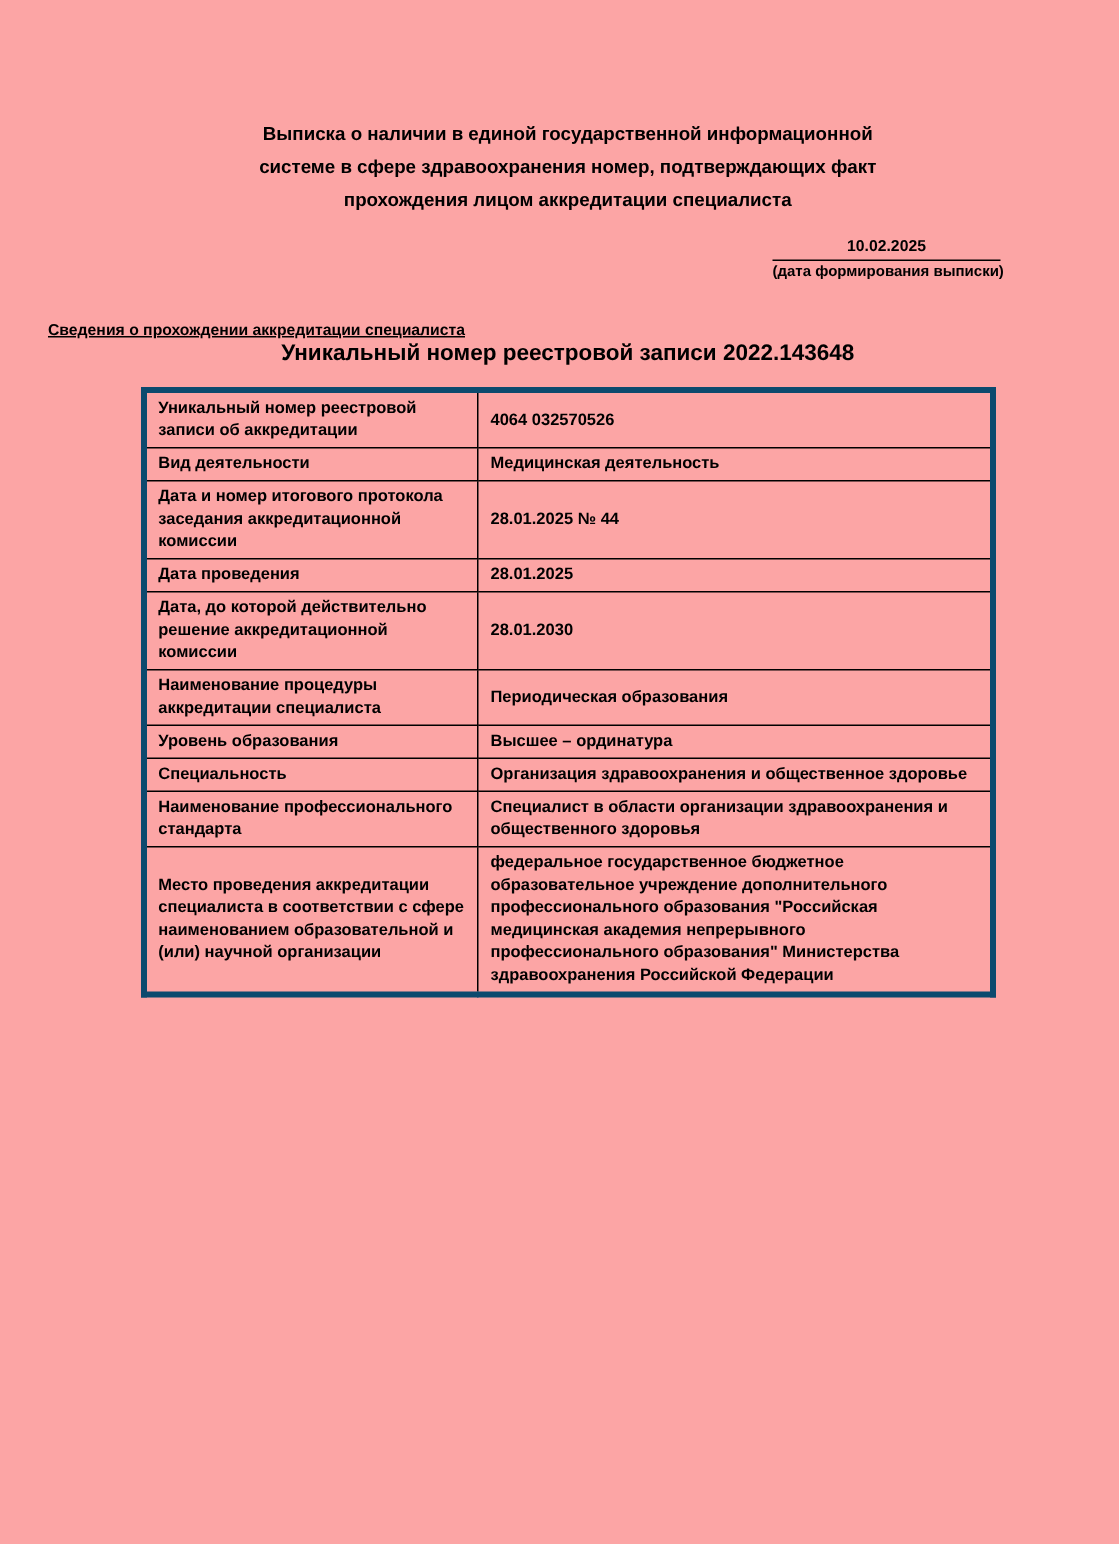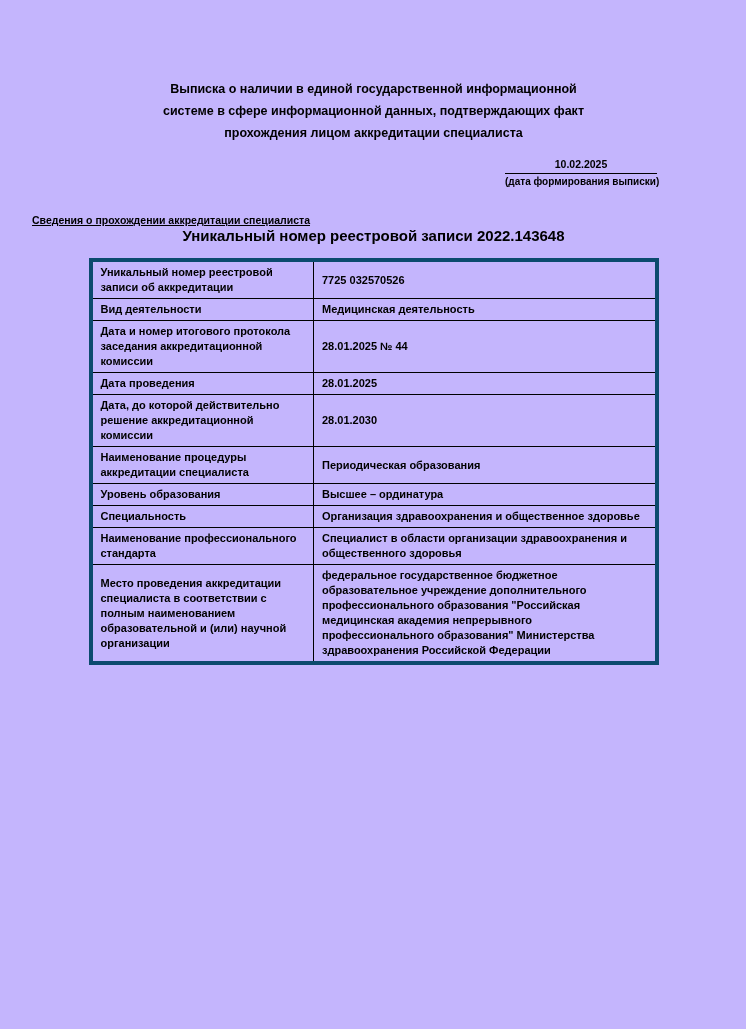--- a/index.html
+++ b/index.html
@@ -8,22 +8,22 @@
     background: #ffffff;
   }
   body {
     min-height: 1029px;
     font-family: "Liberation Sans", "DejaVu Sans", sans-serif;
     color: #000000;
   }
   .page {
     width: 746px;
     min-height: 1029px;
-    background: #c4b5fd;
-    padding: 78px 31px 40px 32px;
+    background: #fca5a5;
+    padding: 78px 21px 40px 32px;
     font-weight: 700;
   }
   .doc-title {
     text-align: center;
     font-size: 12.5px;
     line-height: 22px;
     font-weight: 700;
   }
   .doc-title .tline { display: block; }
   .date-block {
@@ -82,39 +82,39 @@
   .cell-label { width: 223px; }
   .cell-value { width: 343px; }
 </style>
 </head>
 <body>
 
 <div class="page">
 
   <h1 class="doc-title">
     <span class="tline">Выписка о наличии в единой государственной информационной</span>
-    <span class="tline">системе в сфере информационной данных, подтверждающих факт</span>
+    <span class="tline">системе в сфере здравоохранения номер, подтверждающих факт</span>
     <span class="tline">прохождения лицом аккредитации специалиста</span>
   </h1>
 
   <div class="date-block">
     <div class="date-value">10.02.2025</div>
     <div class="date-caption">(дата формирования выписки)</div>
   </div>
 
 
   <div class="section-heading">Сведения о прохождении аккредитации специалиста</div>
 
   <div class="registry-heading">Уникальный номер реестровой записи 2022.143648</div>
 
   <table class="acc-table">
     <tbody>
   <tr class="acc-row">
     <td class="cell-label">Уникальный номер реестровой записи об аккредитации</td>
-    <td class="cell-value">7725 032570526</td>
+    <td class="cell-value">4064 032570526</td>
   </tr>
 
   <tr class="acc-row">
     <td class="cell-label">Вид деятельности</td>
     <td class="cell-value">Медицинская деятельность</td>
   </tr>
 
   <tr class="acc-row">
     <td class="cell-label">Дата и номер итогового протокола заседания аккредитационной комиссии</td>
     <td class="cell-value">28.01.2025 № 44</td>
@@ -144,19 +144,19 @@
     <td class="cell-label">Специальность</td>
     <td class="cell-value">Организация здравоохранения и общественное здоровье</td>
   </tr>
 
   <tr class="acc-row">
     <td class="cell-label">Наименование профессионального стандарта</td>
     <td class="cell-value">Специалист в области организации здравоохранения и общественного здоровья</td>
   </tr>
 
   <tr class="acc-row">
-    <td class="cell-label">Место проведения аккредитации специалиста в соответствии с полным наименованием образовательной и (или) научной организации</td>
+    <td class="cell-label">Место проведения аккредитации специалиста в соответствии с сфере наименованием образовательной и (или) научной организации</td>
     <td class="cell-value">федеральное государственное бюджетное образовательное учреждение дополнительного профессионального образования "Российская медицинская академия непрерывного профессионального образования" Министерства здравоохранения Российской Федерации</td>
   </tr>
 </tbody>
   </table>
 
 </div>
 
 </body></html>

